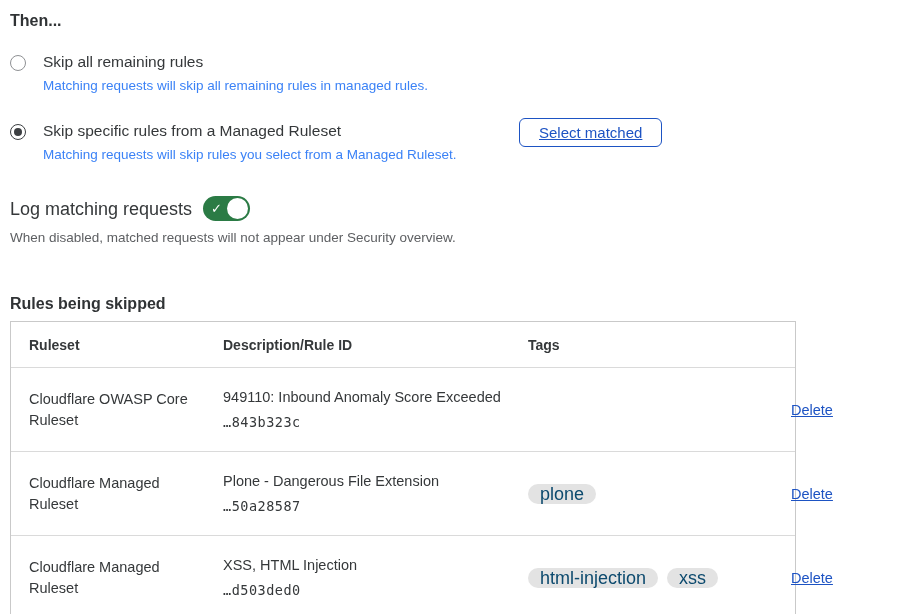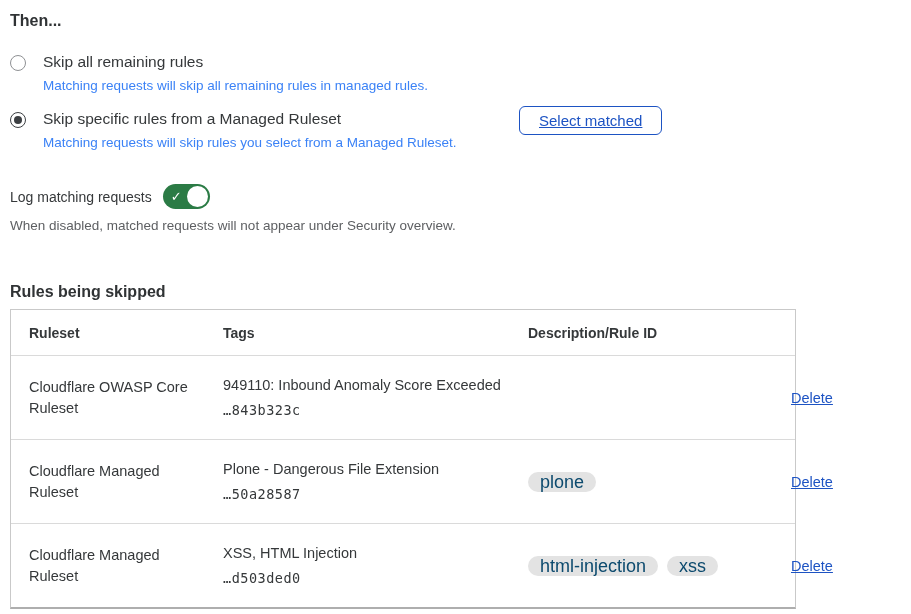--- a/index.html
+++ b/index.html
@@ -11,21 +11,21 @@
     -webkit-font-smoothing: antialiased;
   }
   .page { padding: 11px 0 16px 10px; position: relative; }
 
   
   .section-title {
     font-size: 16px; font-weight: 700; color: #303335; line-height: 19px;
   }
   .options { margin-top: 22px; }
   .option { position: relative; display: flex; gap: 17px; }
-  .option + .option { margin-top: 15px; }
+  .option + .option { margin-top: 27px; }
   .radio {
     flex: 0 0 auto; width: 14px; height: 14px; border-radius: 50%;
     border: 1px solid #8f9194; background: #fff; margin-top: 3px; position: relative;
     cursor: pointer;
   }
   .radio.selected { border-color: #3c3f42; }
   .radio.selected::after {
     content: ""; position: absolute; inset: 3px; border-radius: 50%; background: #3c3f42;
   }
   .option-label { font-size: 15.5px; line-height: 20px; color: #35383a; }
@@ -35,21 +35,21 @@
     position: absolute; left: 509px; top: -3px;
     height: 29px; padding: 0 19px; box-sizing: border-box;
     background: #fff; border: 1px solid var(--link, #1d53c3); border-radius: 6px;
     color: var(--link, #1d53c3); font-family: "Liberation Sans", sans-serif;
     font-size: 15px; cursor: pointer;
   }
   .select-btn span { text-decoration: underline; }
 
   
   .log-row { margin-top: 33px; display: flex; align-items: center; gap: 11px; }
-  .log-label { font-size: 14px; line-height: 20px; }
+  .log-label { font-size: 18px; line-height: 20px; }
   .toggle {
     width: 47px; height: 25px; border-radius: 13px;
     background: var(--toggle_on, #2b7b45); position: relative; cursor: pointer;
   }
   .toggle-check {
     position: absolute; left: 8px; top: 4px; color: #ffffff; font-size: 13px; line-height: 17px;
   }
   .toggle-knob {
     position: absolute; right: 2px; top: 2px; width: 21px; height: 21px;
     border-radius: 50%; background: #ffffff;
@@ -123,22 +123,22 @@
     </span>
   </div>
   <div class="log-desc">When disabled, matched requests will not appear under Security overview.</div>
 
   <div class="table-title">Rules being skipped</div>
 
   <div class="rules-table">
 
     <div class="thead">
       <div>Ruleset</div>
+      <div>Description/Rule ID</div>
       <div>Tags</div>
-      <div>Description/Rule ID</div>
       <div></div>
     </div>
 
     <div class="trow">
       <div class="cell-ruleset">Cloudflare OWASP Core Ruleset</div>
       <div>
         <div class="cell-desc-main">949110: Inbound Anomaly Score Exceeded</div>
         <div class="cell-rule-id">…843b323c</div>
       </div>
       <div class="cell-tags"></div>

